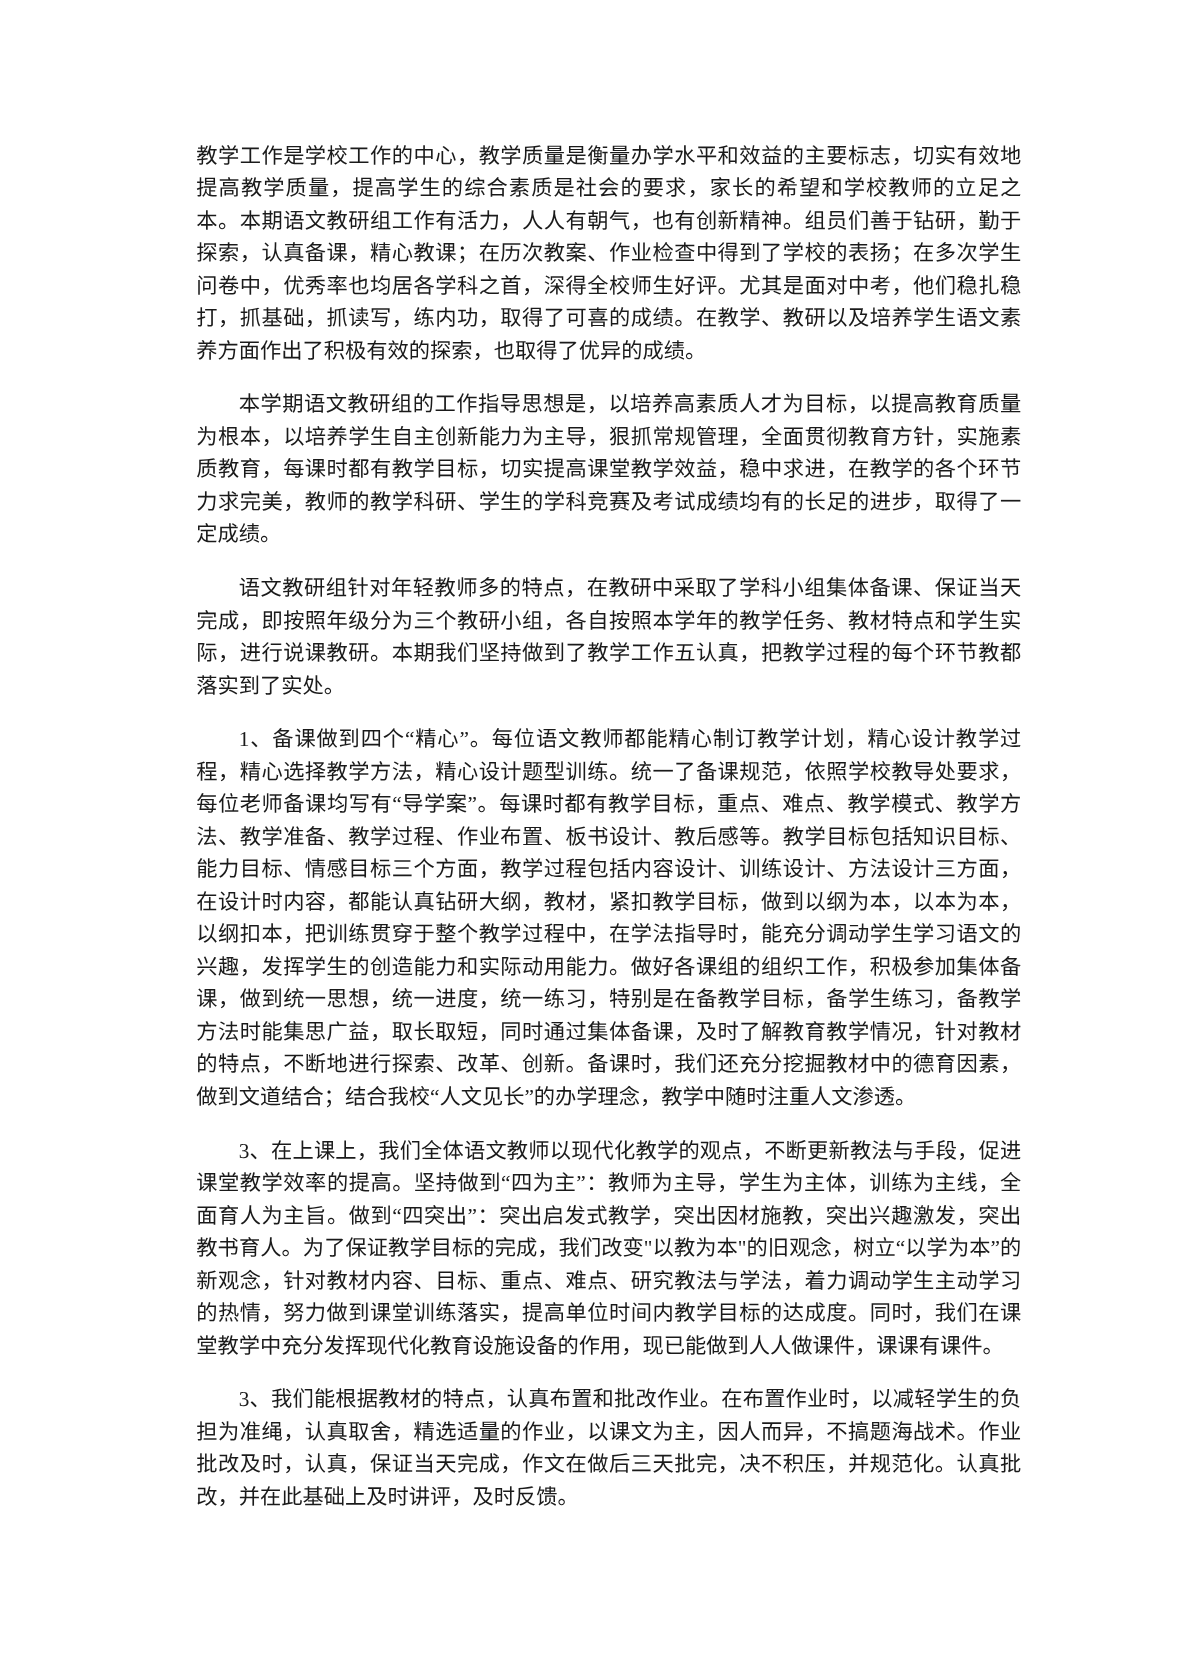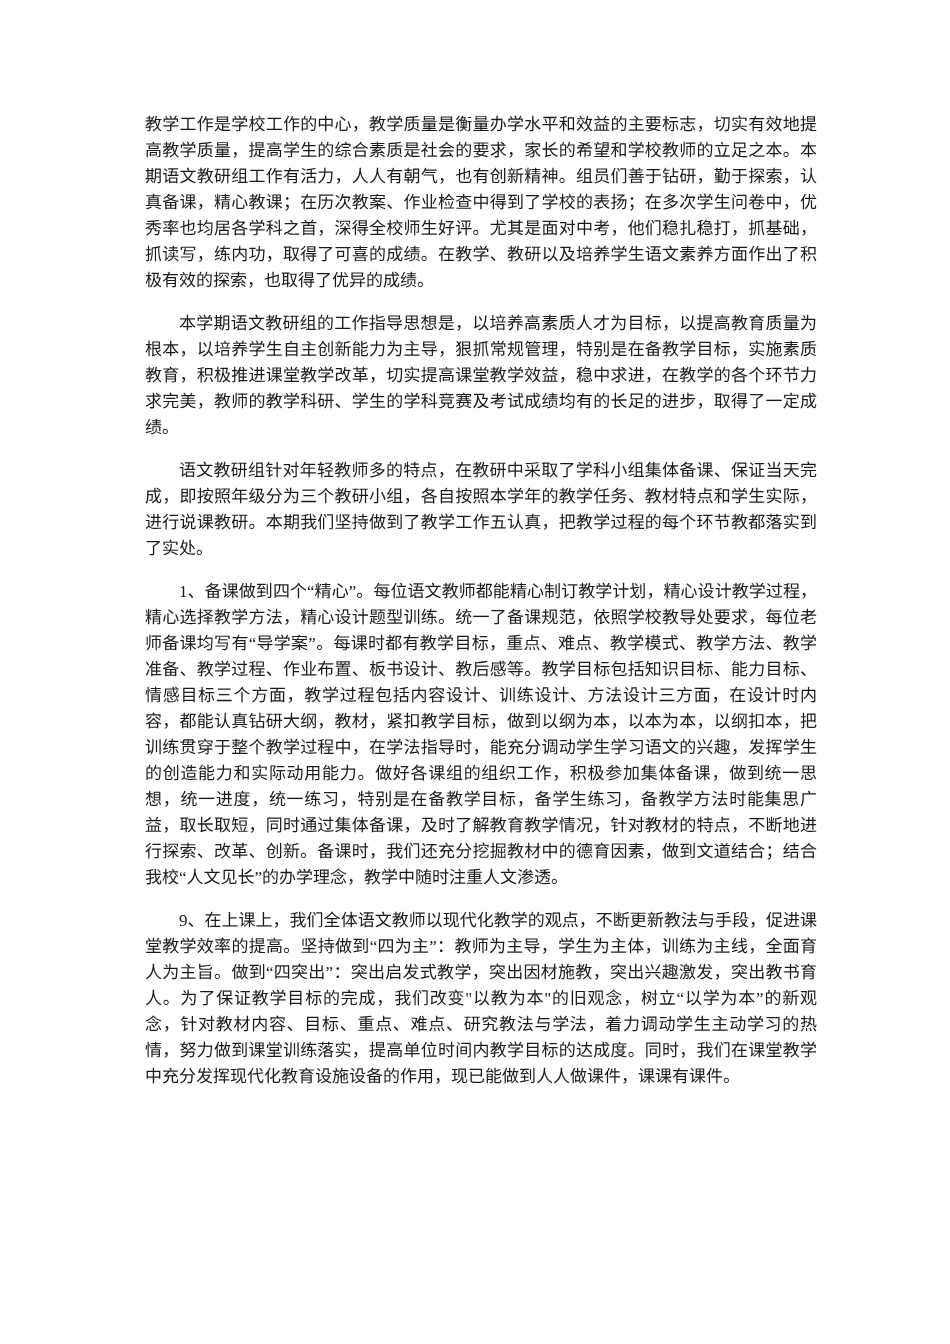--- a/index.html
+++ b/index.html
@@ -20,34 +20,35 @@
     left: 141px;
     top: 112px;
     width: 676px;
     color: #1a1a1a;
     font-size: 17px;
     line-height: 26px;
     text-align: justify;
     text-justify: inter-character;
   }
   .para {
-    margin: 0 0 17px 4px;
+    margin: 0 0 17px 16px;
     word-break: break-all;
   }
   .para.indent {
     text-indent: 2em;
   }
   .para.heading {
     margin-bottom: 17px;
   }
 </style>
 </head>
 <body>
 
 <div class="page">
   <div class="doc">
       <p class="para">教学工作是学校工作的中心，教学质量是衡量办学水平和效益的主要标志，切实有效地提高教学质量，提高学生的综合素质是社会的要求，家长的希望和学校教师的立足之本。本期语文教研组工作有活力，人人有朝气，也有创新精神。组员们善于钻研，勤于探索，认真备课，精心教课；在历次教案、作业检查中得到了学校的表扬；在多次学生问卷中，优秀率也均居各学科之首，深得全校师生好评。尤其是面对中考，他们稳扎稳打，抓基础，抓读写，练内功，取得了可喜的成绩。在教学、教研以及培养学生语文素养方面作出了积极有效的探索，也取得了优异的成绩。</p>
-      <p class="para indent">本学期语文教研组的工作指导思想是，以培养高素质人才为目标，以提高教育质量为根本，以培养学生自主创新能力为主导，狠抓常规管理，特别是在备教学目标，实施素质教育，积极推进课堂教学改革，切实提高课堂教学效益，稳中求进，在教学的各个环节力求完美，教师的教学科研、学生的学科竞赛及考试成绩均有的长足的进步，取得了一定成绩。</p>
+      <p class="para indent">本学期语文教研组的工作指导思想是，以培养高素质人才为目标，以提高教育质量为根本，以培养学生自主创新能力为主导，狠抓常规管理，全面贯彻教育方针，实施素质教育，每课时都有教学目标，切实提高课堂教学效益，稳中求进，在教学的各个环节力求完美，教师的教学科研、学生的学科竞赛及考试成绩均有的长足的进步，取得了一定成绩。</p>
       <p class="para indent">语文教研组针对年轻教师多的特点，在教研中采取了学科小组集体备课、保证当天完成，即按照年级分为三个教研小组，各自按照本学年的教学任务、教材特点和学生实际，进行说课教研。本期我们坚持做到了教学工作五认真，把教学过程的每个环节教都落实到了实处。</p>
       <p class="para indent">1、备课做到四个“精心”。每位语文教师都能精心制订教学计划，精心设计教学过程，精心选择教学方法，精心设计题型训练。统一了备课规范，依照学校教导处要求，每位老师备课均写有“导学案”。每课时都有教学目标，重点、难点、教学模式、教学方法、教学准备、教学过程、作业布置、板书设计、教后感等。教学目标包括知识目标、能力目标、情感目标三个方面，教学过程包括内容设计、训练设计、方法设计三方面，在设计时内容，都能认真钻研大纲，教材，紧扣教学目标，做到以纲为本，以本为本，以纲扣本，把训练贯穿于整个教学过程中，在学法指导时，能充分调动学生学习语文的兴趣，发挥学生的创造能力和实际动用能力。做好各课组的组织工作，积极参加集体备课，做到统一思想，统一进度，统一练习，特别是在备教学目标，备学生练习，备教学方法时能集思广益，取长取短，同时通过集体备课，及时了解教育教学情况，针对教材的特点，不断地进行探索、改革、创新。备课时，我们还充分挖掘教材中的德育因素，做到文道结合；结合我校“人文见长”的办学理念，教学中随时注重人文渗透。</p>
-      <p class="para indent">9、在上课上，我们全体语文教师以现代化教学的观点，不断更新教法与手段，促进课堂教学效率的提高。坚持做到“四为主”：教师为主导，学生为主体，训练为主线，全面育人为主旨。做到“四突出”：突出启发式教学，突出因材施教，突出兴趣激发，突出教书育人。为了保证教学目标的完成，我们改变"以教为本"的旧观念，树立“以学为本”的新观念，针对教材内容、目标、重点、难点、研究教法与学法，着力调动学生主动学习的热情，努力做到课堂训练落实，提高单位时间内教学目标的达成度。同时，我们在课堂教学中充分发挥现代化教育设施设备的作用，现已能做到人人做课件，课课有课件。</p>
+      <p class="para indent">3、在上课上，我们全体语文教师以现代化教学的观点，不断更新教法与手段，促进课堂教学效率的提高。坚持做到“四为主”：教师为主导，学生为主体，训练为主线，全面育人为主旨。做到“四突出”：突出启发式教学，突出因材施教，突出兴趣激发，突出教书育人。为了保证教学目标的完成，我们改变"以教为本"的旧观念，树立“以学为本”的新观念，针对教材内容、目标、重点、难点、研究教法与学法，着力调动学生主动学习的热情，努力做到课堂训练落实，提高单位时间内教学目标的达成度。同时，我们在课堂教学中充分发挥现代化教育设施设备的作用，现已能做到人人做课件，课课有课件。</p>
+      <p class="para indent">3、我们能根据教材的特点，认真布置和批改作业。在布置作业时，以减轻学生的负担为准绳，认真取舍，精选适量的作业，以课文为主，因人而异，不搞题海战术。作业批改及时，认真，保证当天完成，作文在做后三天批完，决不积压，并规范化。认真批改，并在此基础上及时讲评，及时反馈。</p>
     </div>
 </div>
 
 </body></html>

